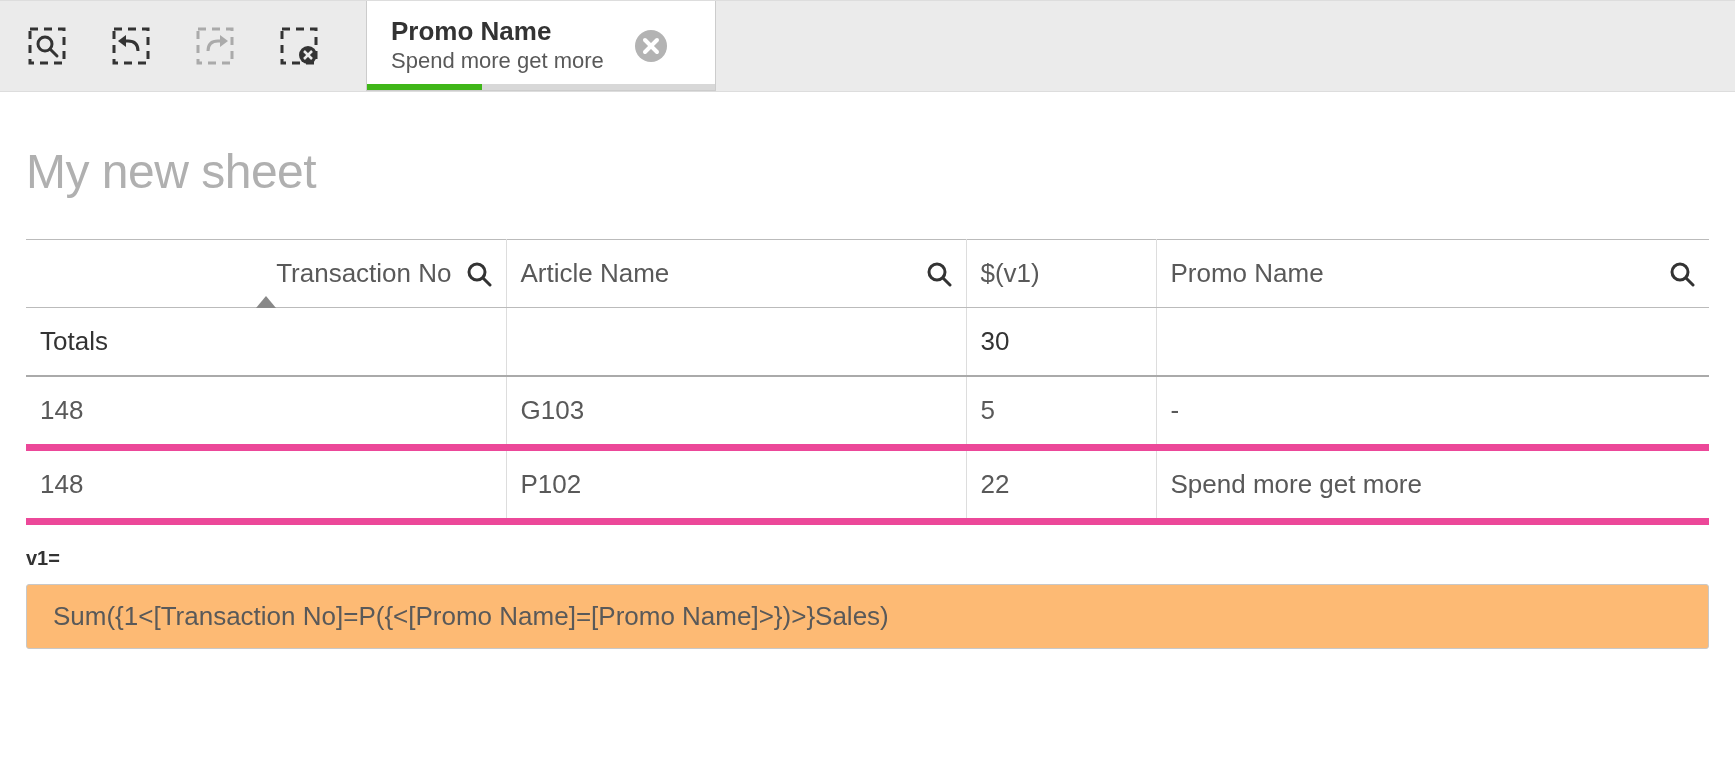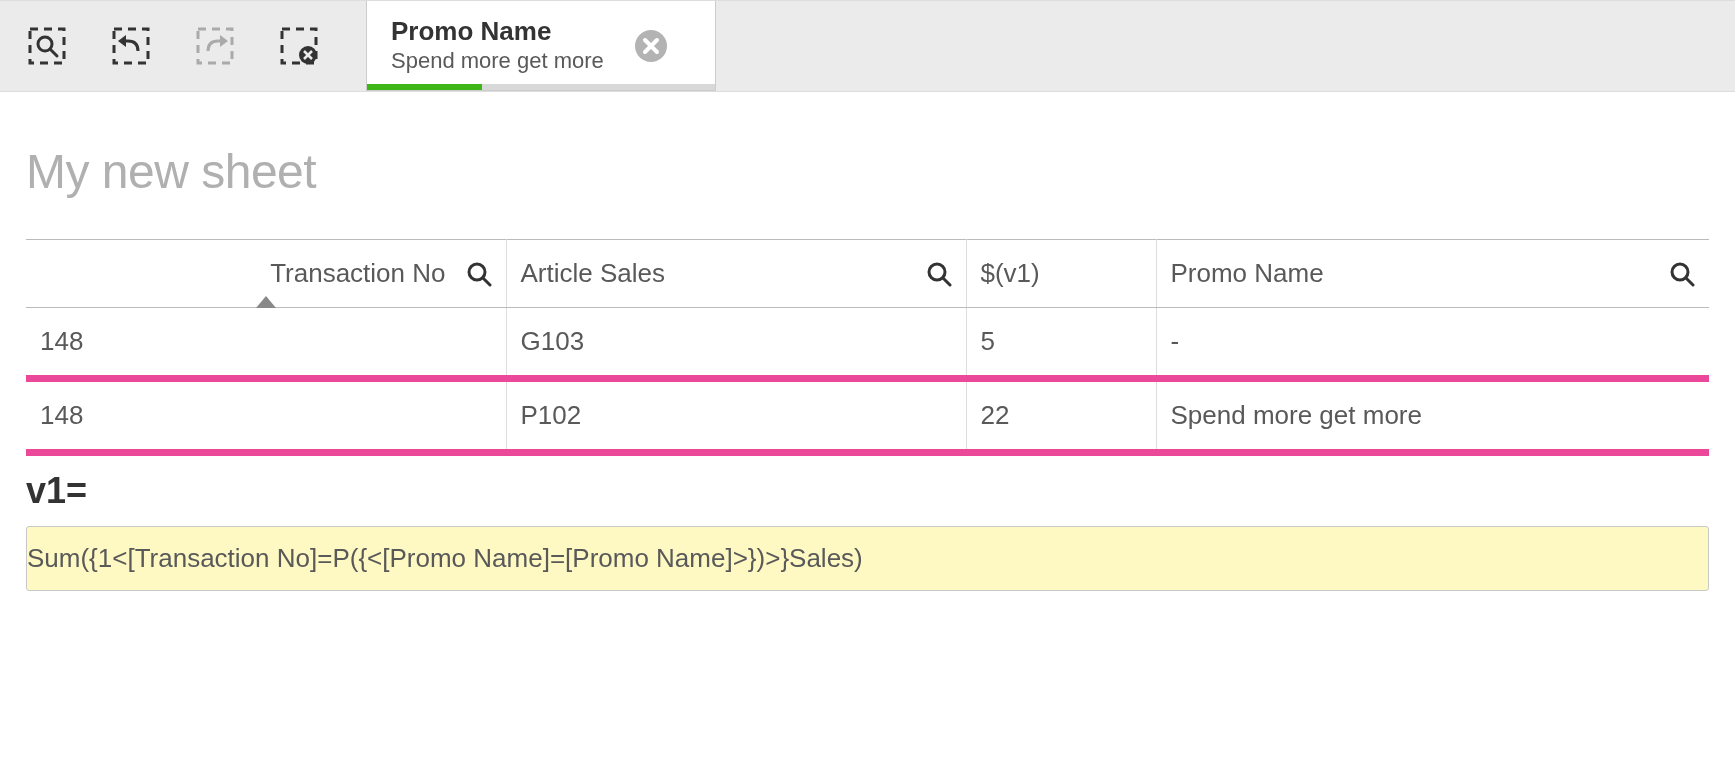--- a/index.html
+++ b/index.html
@@ -88,52 +88,52 @@
     .totals-row td {
       font-weight: 700;
       border-bottom: 2px solid #aaa;
       color: #333;
     }
     table.grid tbody tr:not(.totals-row) td { border-bottom: 7px solid #ec4899; }
     .th-content {
       display: flex;
       align-items: center;
       justify-content: space-between;
-      gap: 20px;
+      gap: 14px;
     }
     .th-label { flex: 1; text-align: right; }
     .th-label-left { flex: 1; text-align: left; }
     .sort-caret {
       position: absolute;
       bottom: -1px;
       left: 50%;
       transform: translateX(-50%);
       width: 0; height: 0;
       border-left: 10px solid transparent;
       border-right: 10px solid transparent;
       border-bottom: 12px solid #888;
     }
     .mag-icon { cursor: pointer; flex-shrink: 0; }
     .col-transaction { width: 480px; }
     .col-article { width: 460px; }
     .col-v1 { width: 190px; }
     .col-promo { }
     .var-label {
-      font-size: 36px;
+      font-size: 20px;
       font-weight: 700;
       color: #333;
-      margin: 14px 0 14px 0;
+      margin: 22px 0 14px 0;
     }
     .expr-box {
       border: 1px solid #c8c8c8;
       border-radius: 3px;
-      padding: 16px 0;
+      padding: 16px 26px;
       font-size: 26px;
       color: #595959;
-      background: #fef9c3;
+      background: #fdba74;
     }
     svg { display: block; }
   </style>
 </head>
 <body>
 
 <div class="toolbar">
   <div class="toolbar-buttons">
     <div class="tb-btn">
       <svg width="42" height="42" viewBox="0 0 42 42">
@@ -202,21 +202,21 @@
               <svg width="26" height="26" viewBox="0 0 26 26">
                   <circle cx="11" cy="11" r="8" fill="none" stroke="#333" stroke-width="3"></circle>
                   <line x1="17" y1="17" x2="24" y2="24" stroke="#333" stroke-width="3" stroke-linecap="round"></line>
                 </svg>
             </span>
           </div>
           <div class="sort-caret"></div>
         </th>
         <th class="col-divider">
           <div class="th-content">
-            <span class="th-label-left">Article Sales</span>
+            <span class="th-label-left">Article Name</span>
             <span class="mag-icon">
               <svg width="26" height="26" viewBox="0 0 26 26">
                   <circle cx="11" cy="11" r="8" fill="none" stroke="#333" stroke-width="3"></circle>
                   <line x1="17" y1="17" x2="24" y2="24" stroke="#333" stroke-width="3" stroke-linecap="round"></line>
                 </svg>
             </span>
           </div>
         </th>
         <th class="num col-divider">
           <span>$(v1)</span>
@@ -228,20 +228,26 @@
               <svg width="26" height="26" viewBox="0 0 26 26">
                   <circle cx="11" cy="11" r="8" fill="none" stroke="#333" stroke-width="3"></circle>
                   <line x1="17" y1="17" x2="24" y2="24" stroke="#333" stroke-width="3" stroke-linecap="round"></line>
                 </svg>
             </span>
           </div>
         </th>
       </tr>
     </thead>
     <tbody>
+      <tr class="totals-row">
+        <td class="col-divider">Totals</td>
+        <td class="col-divider"></td>
+        <td class="num col-divider">30</td>
+        <td></td>
+      </tr>
       <tr>
         <td class="num col-divider">148</td>
         <td class="col-divider">G103</td>
         <td class="num col-divider">5</td>
         <td>-</td>
       </tr>
       <tr>
         <td class="num col-divider">148</td>
         <td class="col-divider">P102</td>
         <td class="num col-divider">22</td>

